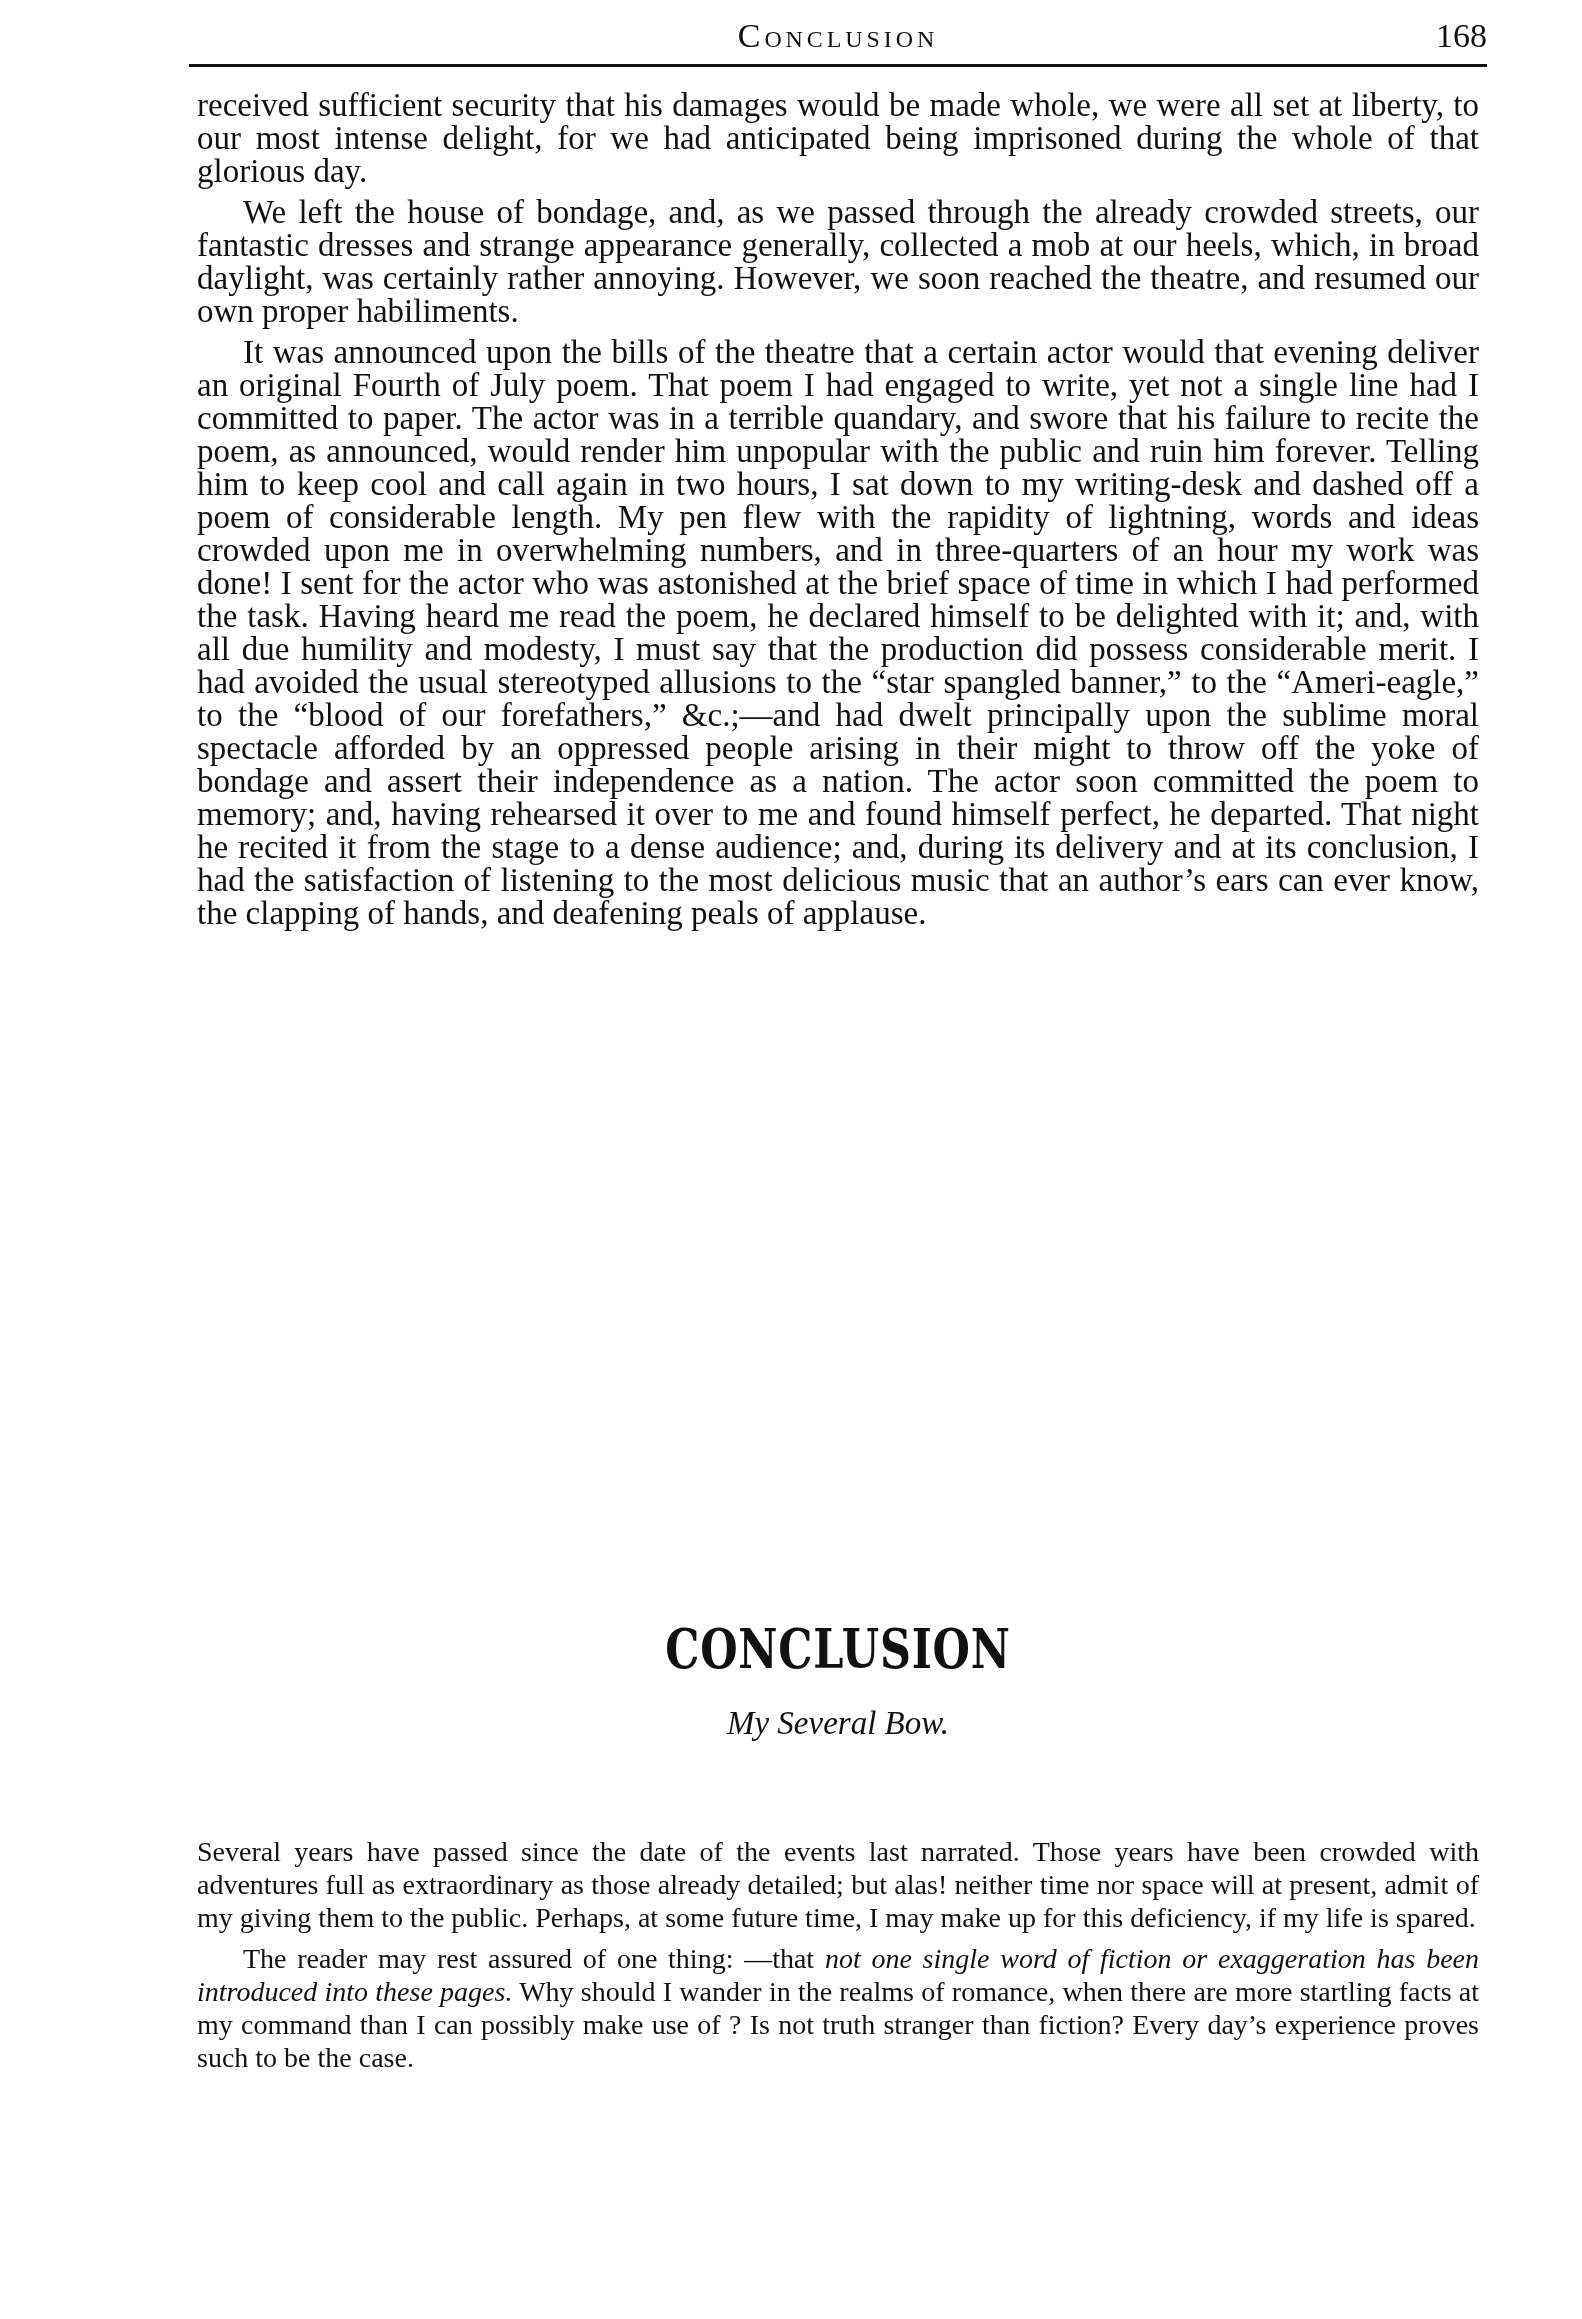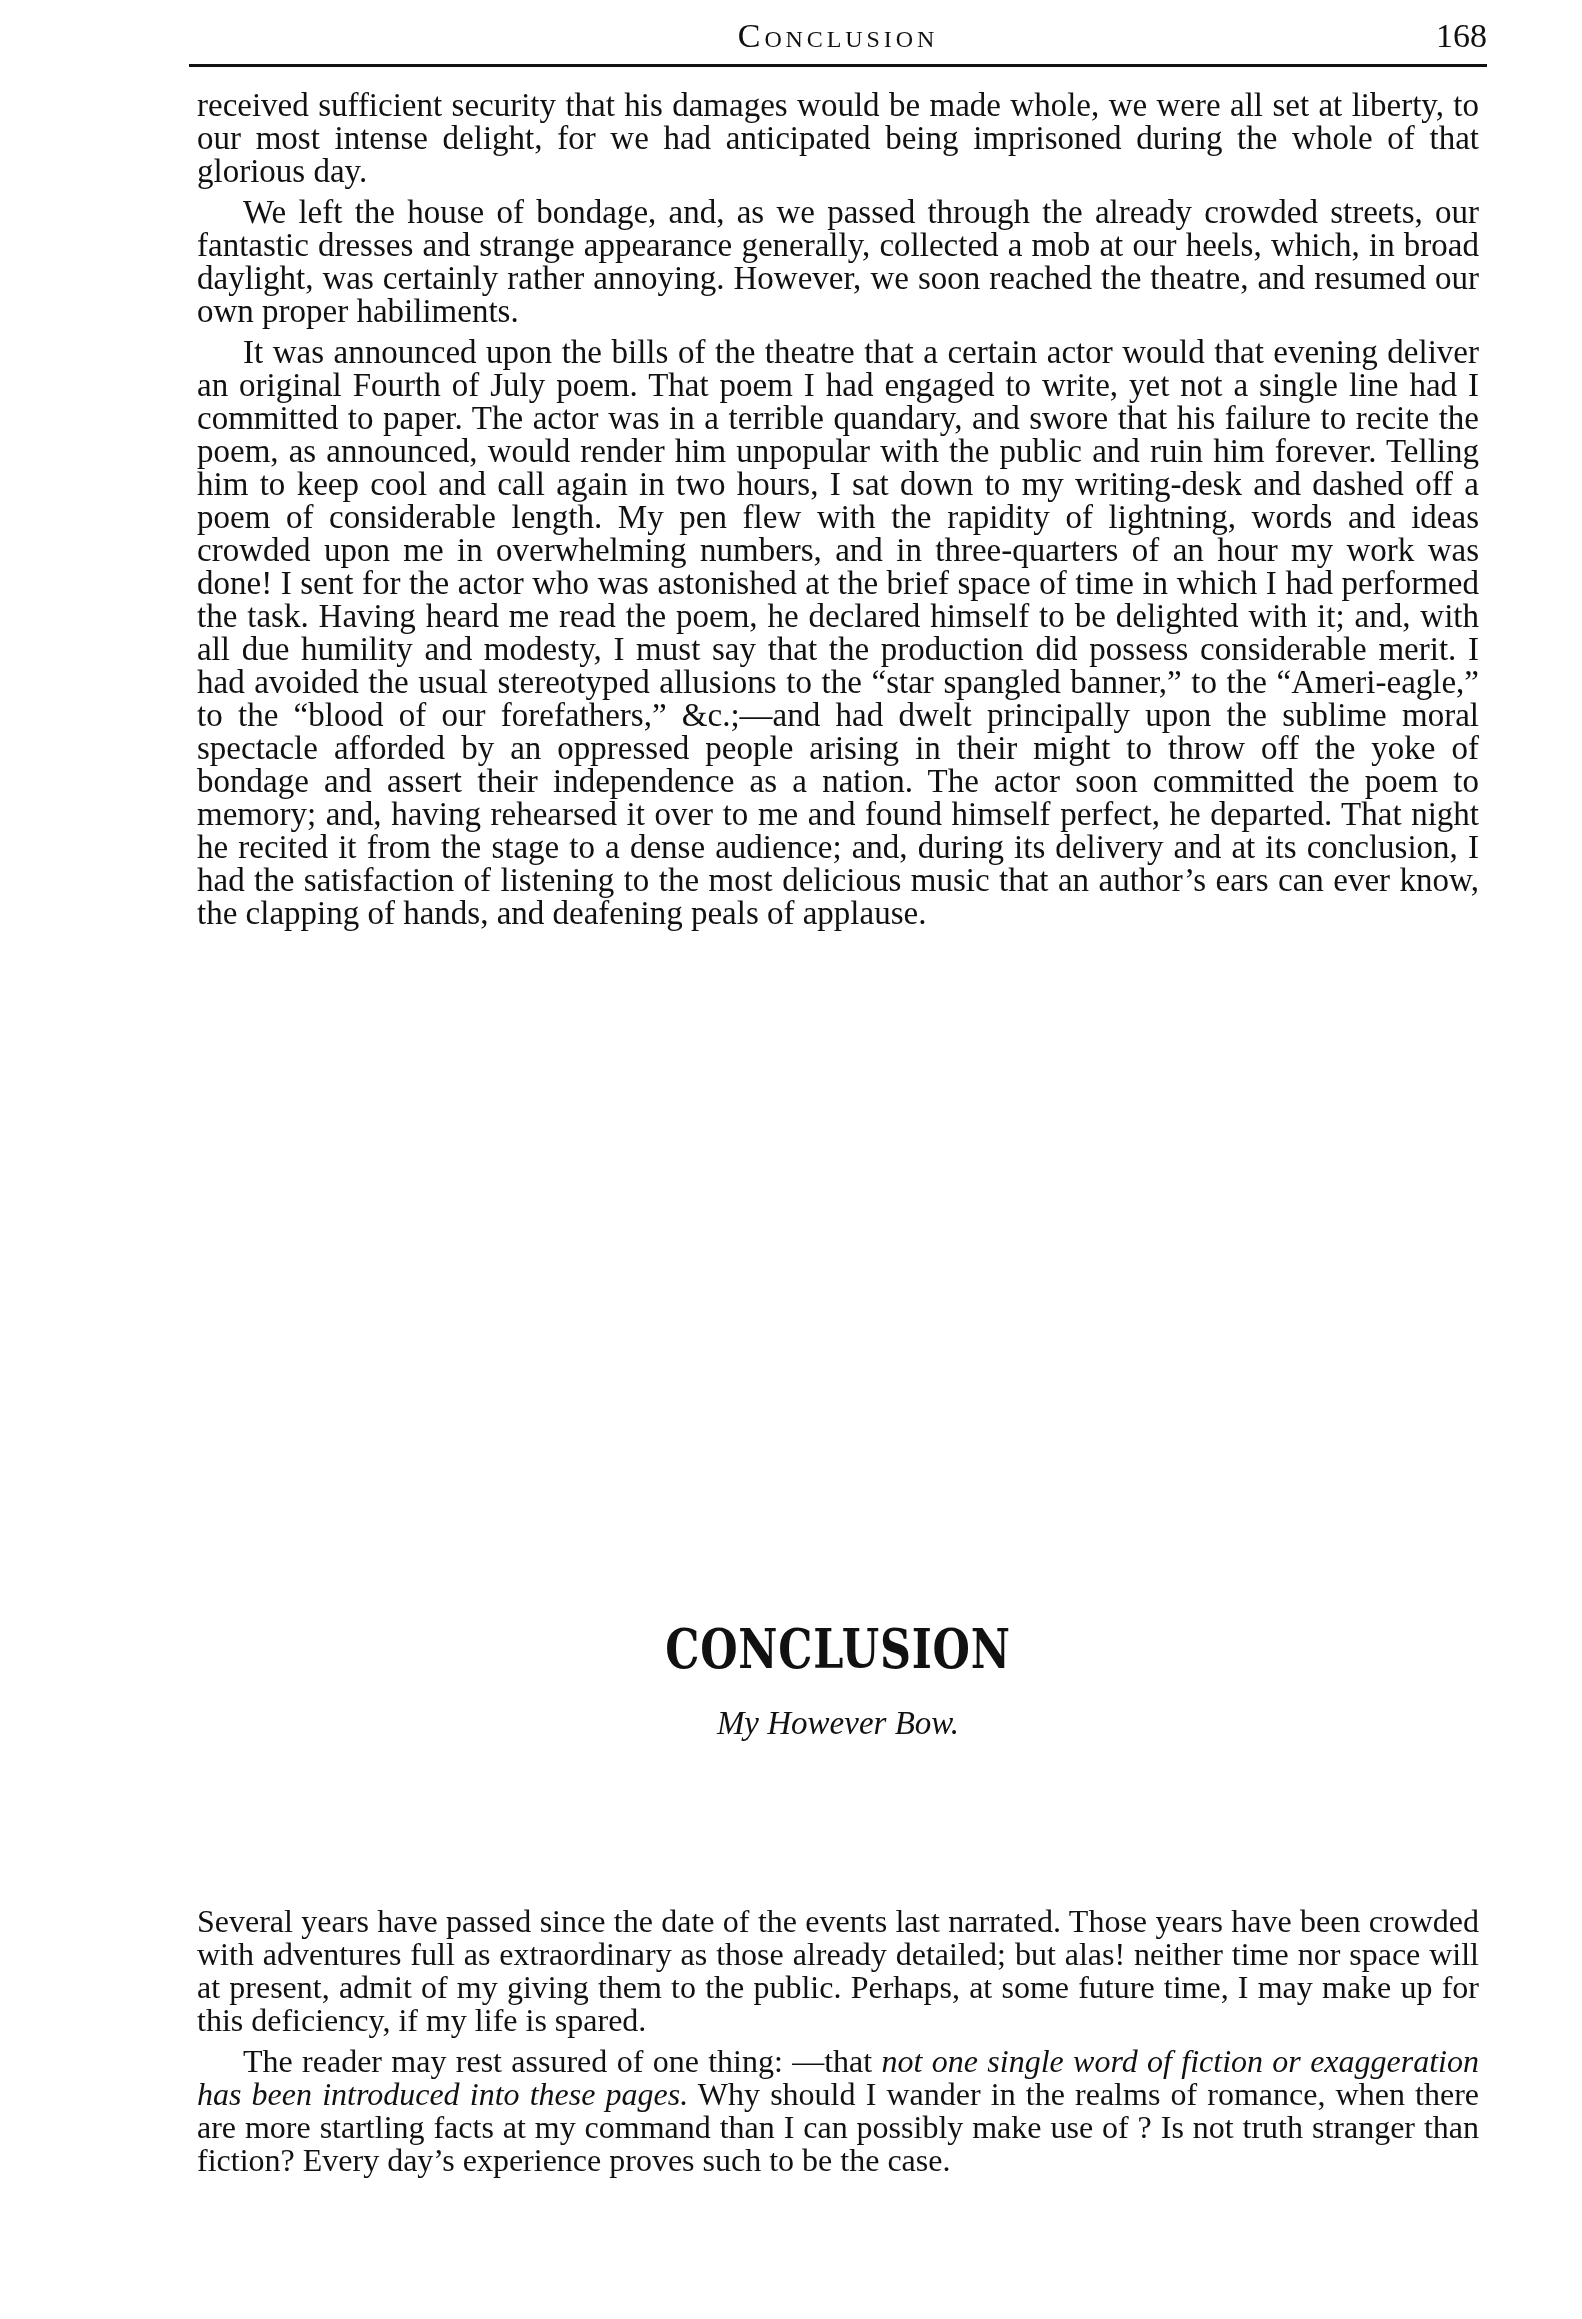--- a/index.html
+++ b/index.html
@@ -7,39 +7,39 @@
   .page { position: absolute; left: 189px; top: 0; width: 1298px; font-family: "Liberation Serif", "DejaVu Serif", serif; }
   .running-head { position: absolute; left: 0; top: 9.9px; width: 1298px; height: 51px; }
   .running-title { position: absolute; left: 0; right: 0; top: 3.9px; text-align: center; font-size: 34px; font-variant: small-caps; letter-spacing: 3.9px; line-height: 43px; }
   .page-number { position: absolute; right: 0; top: 3.9px; font-size: 34px; line-height: 43px; }
   .rule { position: absolute; left: 0; top: 54px; width: 1298px; height: 3px; background: #111111; }
   .body { position: absolute; left: 0; top: 81px; width: 1298px; font-size: 33px; line-height: 33px; text-align: justify; }
   .para { margin: 8px; }
   .para.indent { text-indent: 46px; }
   .section-title { position: absolute; left: 0; width: 1298px; top: 1617px; text-align: center; font-family: "DejaVu Serif", serif; font-weight: bold; font-size: 55px; letter-spacing: 1px; transform: scaleX(0.78); transform-origin: center; line-height: 63px; }
   .section-subtitle { position: absolute; left: 0; width: 1298px; top: 1704px; text-align: center; font-style: italic; font-size: 33px; line-height: 39px; }
-  .body2 { position: absolute; left: 0; top: 1897px; width: 1298px; font-size: 32px; line-height: 33px; text-align: justify; }
+  .body2 { position: absolute; left: 0; top: 1827px; width: 1298px; font-size: 28px; line-height: 33px; text-align: justify; }
 </style>
 </head>
 <body>
 
 <div class="page">
   <div class="running-head">
     <div class="running-title">Conclusion</div>
     <div class="page-number">168</div>
     <div class="rule"></div>
   </div>
 
   <div class="body">
     <p class="para">received sufficient security that his damages would be made whole, we were all set at liberty, to our most intense delight, for we had anticipated being imprisoned during the whole of that glorious day.</p>
     <p class="para indent">We left the house of bondage, and, as we passed through the already crowded streets, our fantastic dresses and strange appearance generally, collected a mob at our heels, which, in broad daylight, was certainly rather annoying. However, we soon reached the theatre, and resumed our own proper habiliments.</p>
     <p class="para indent">It was announced upon the bills of the theatre that a certain actor would that evening deliver an original Fourth of July poem. That poem I had engaged to write, yet not a single line had I committed to paper. The actor was in a terrible quandary, and swore that his failure to recite the poem, as announced, would render him unpopular with the public and ruin him forever. Telling him to keep cool and call again in two hours, I sat down to my writing-desk and dashed off a poem of considerable length. My pen flew with the rapidity of lightning, words and ideas crowded upon me in overwhelming numbers, and in three-quarters of an hour my work was done! I sent for the actor who was astonished at the brief space of time in which I had performed the task. Having heard me read the poem, he declared himself to be delighted with it; and, with all due humility and modesty, I must say that the production did possess considerable merit. I had avoided the usual stereotyped allusions to the “star spangled banner,” to the “Ameri-eagle,” to the “blood of our forefathers,” &amp;c.;—and had dwelt principally upon the sublime moral spectacle afforded by an oppressed people arising in their might to throw off the yoke of bondage and assert their independence as a nation. The actor soon committed the poem to memory; and, having rehearsed it over to me and found himself perfect, he departed. That night he recited it from the stage to a dense audience; and, during its delivery and at its conclusion, I had the satisfaction of listening to the most delicious music that an author’s ears can ever know, the clapping of hands, and deafening peals of applause.</p>
   </div>
 
   <div class="section-title">CONCLUSION</div>
-  <div class="section-subtitle">My However Bow.</div>
+  <div class="section-subtitle">My Several Bow.</div>
 
   <div class="body2">
     <p class="para">Several years have passed since the date of the events last narrated. Those years have been crowded with adventures full as extraordinary as those already detailed; but alas! neither time nor space will at present, admit of my giving them to the public. Perhaps, at some future time, I may make up for this deficiency, if my life is spared.</p>
     <p class="para indent"><span>The reader may rest assured of one thing: —that </span><em>not one single word of fiction or exaggeration has been introduced into these pages.</em><span> Why should I wander in the realms of romance, when there are more startling facts at my command than I can possibly make use of ? Is not truth stranger than fiction? Every day’s experience proves such to be the case.</span></p>
   </div>
 </div>
 
 
 </body></html>

